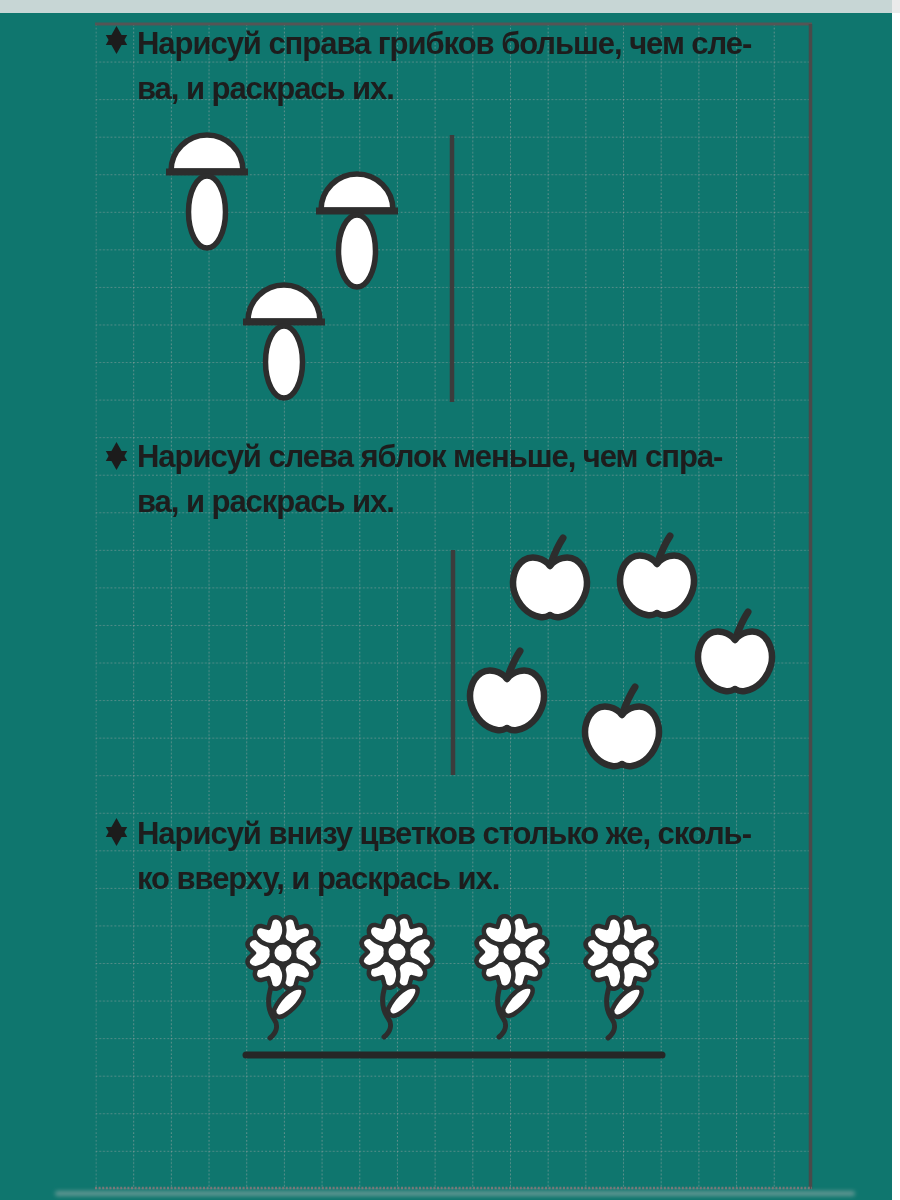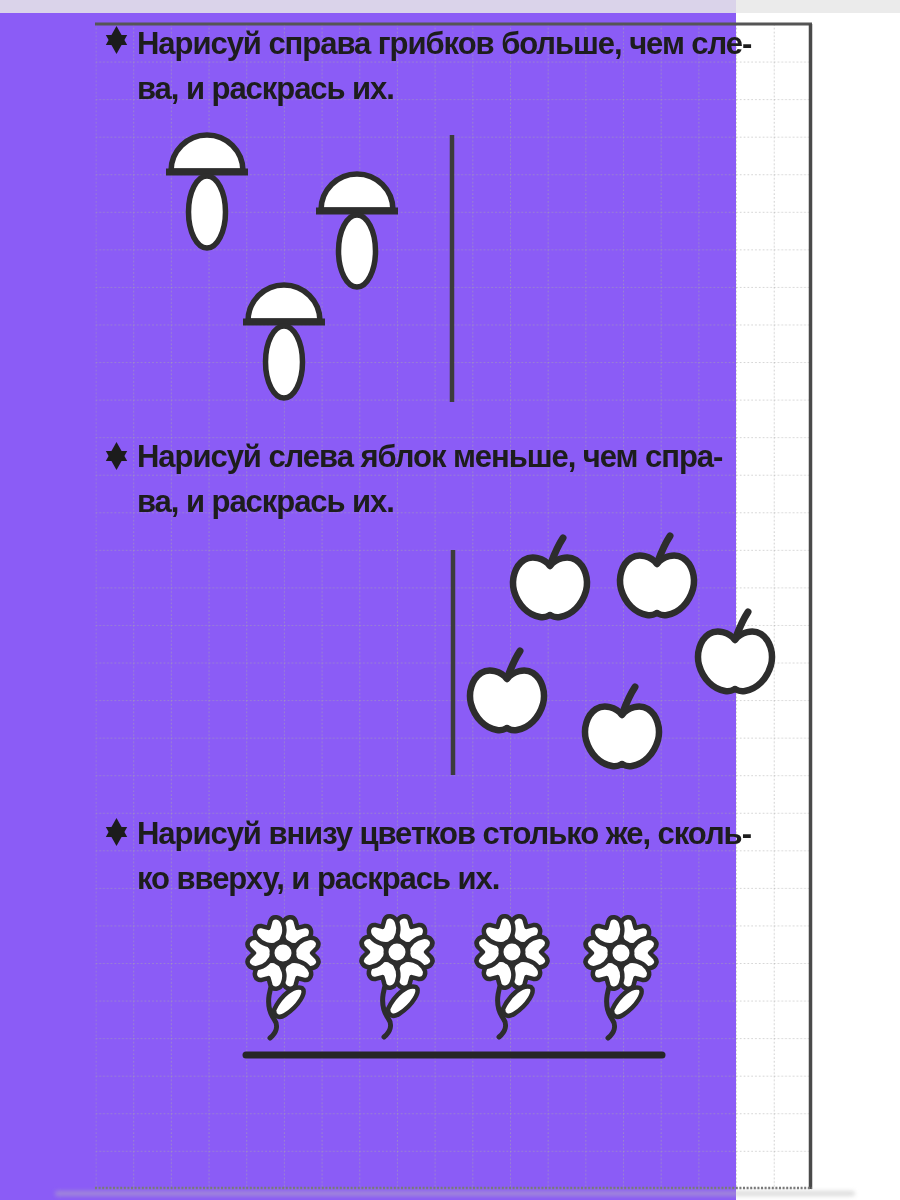--- a/index.html
+++ b/index.html
@@ -4,22 +4,22 @@
 <style>
   html,body{margin:0;padding:0;}
   body{
     width:900px;height:1200px;
     background:#ffffff;
     font-family:"Liberation Sans", sans-serif;
     overflow:hidden;
   }
   .page{
     position:relative;
-    width:736px;height:1200px;
-    background:#8b5cf6;
+    width:892px;height:1200px;
+    background:#0f766e;
   }
   .top-band{
     position:absolute;top:0;left:0;width:900px;height:13px;
     background:#e7e7e7;opacity:.85;
   }
   .bottom-smudge{
     position:absolute;top:1191px;left:55px;width:800px;height:5px;
     background:#b9b9b9;opacity:.5;filter:blur(2px);border-radius:3px;
   }
   svg.figures{

